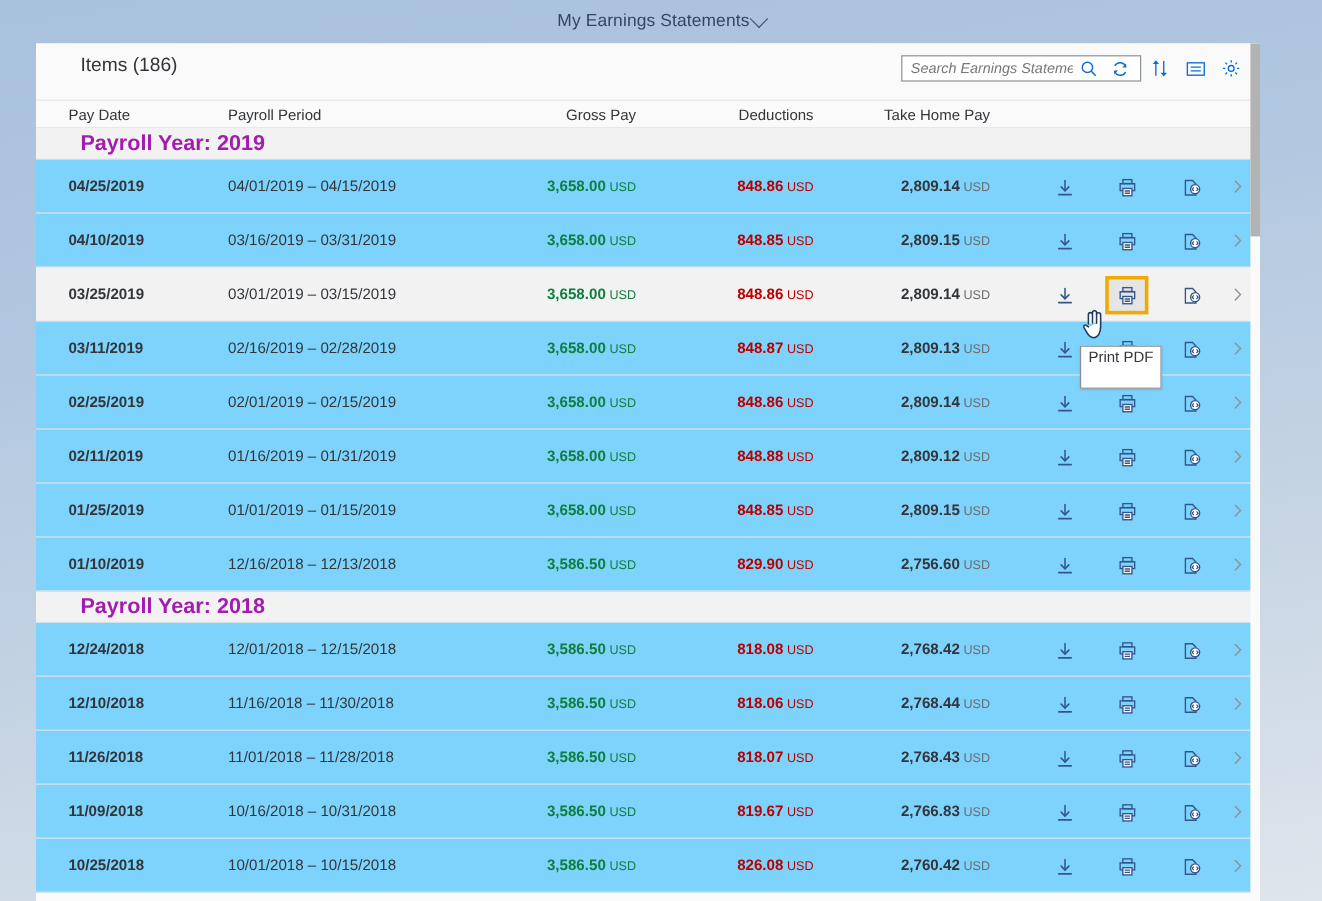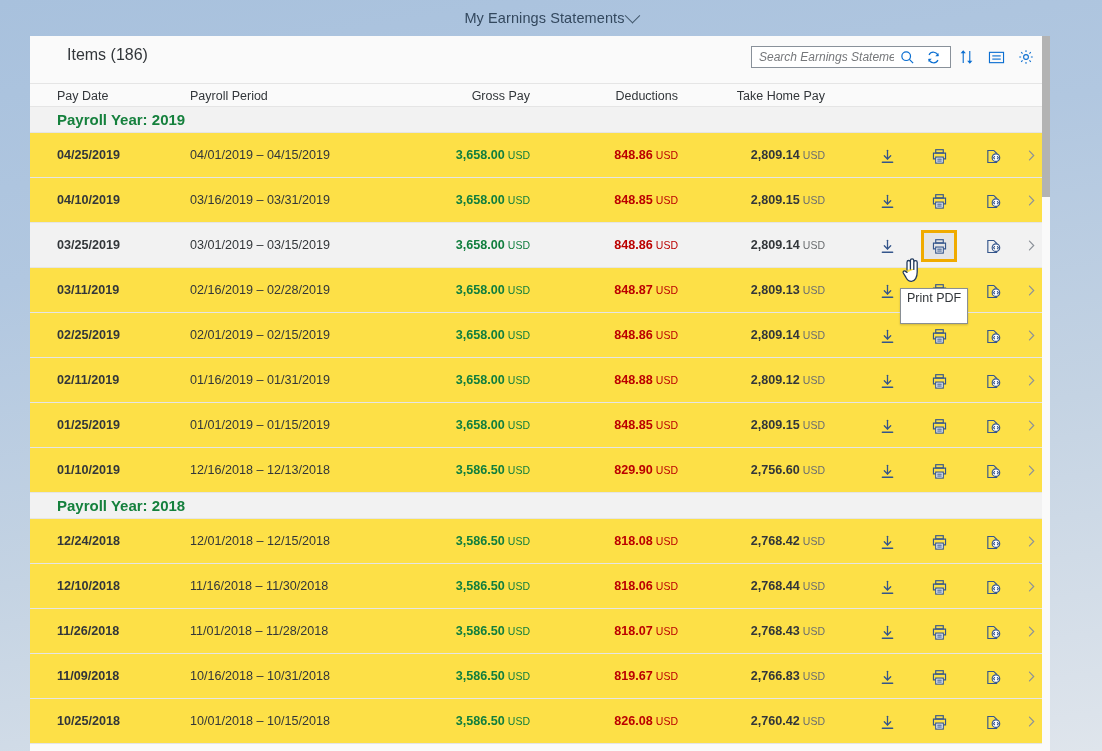--- a/index.html
+++ b/index.html
@@ -68,26 +68,26 @@
   }
   .th { position: absolute; top: 5px; font-size: 12.5px; color: #32363a; white-space: nowrap; }
   .th.paydate { left: 27px; }
   .th.period  { left: 160px; }
   .th.gross   { left: 0; width: 500px; text-align: right; }
   .th.deduct  { left: 0; width: 648px; text-align: right; padding-left: 40px; }
   .th.take    { left: 0; width: 795px; text-align: right; }
 
   .group-row {
     height: 26px; background: #f2f2f2; border-bottom: 1px solid #e5e5e5;
-    display: flex; align-items: center; padding-left: 27px;
-    font-size: 15px; color: #15803d; font-weight: bold;
+    display: flex; align-items: center; padding-left: 37px;
+    font-size: 18px; color: #a21caf; font-weight: bold;
   }
   .row {
     height: 45px; position: relative; border-bottom: 1px solid #e5e5e5;
-    background: #fde047;
+    background: #7dd3fc;
   }
   .row.hovered { background: #f2f2f2; }
   .cell { position: absolute; top: 15px; font-size: 12.6px; white-space: nowrap; }
   .c-paydate { left: 27px; color: #32363a; font-weight: bold; }
   .c-period  { left: 160px; color: #32363a; }
   .c-amt { left: 0; text-align: right; }
   .c-gross  { width: 500px; color: #107e3e; font-weight: bold; }
   .c-deduct { width: 648px; color: #bb0000; font-weight: bold; }
   .c-take   { width: 795px; color: #32363a; font-weight: bold; }
   .cur { font-weight: normal; font-size: 10.5px; margin-left: 3px; }

